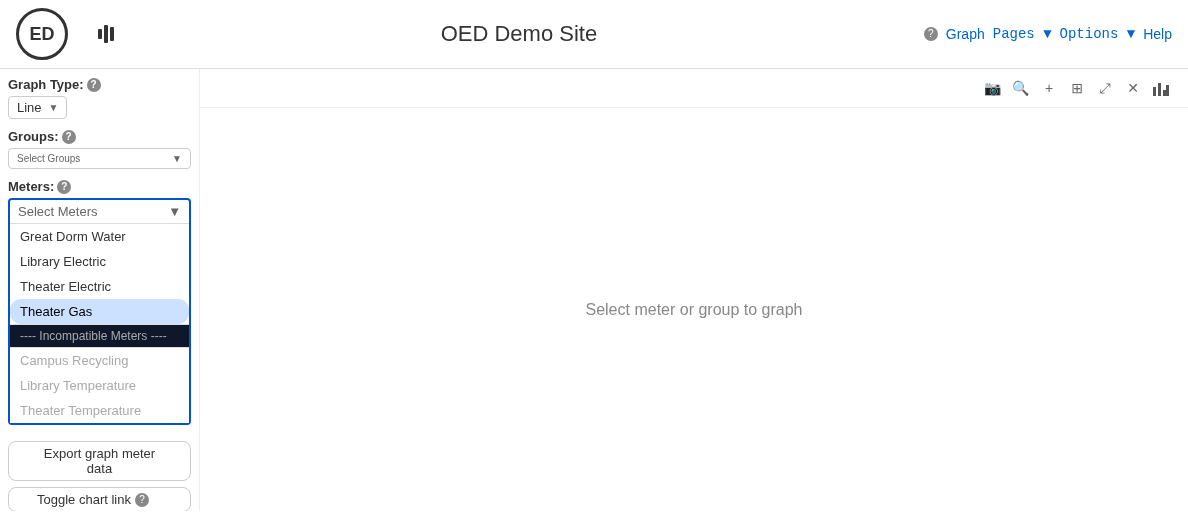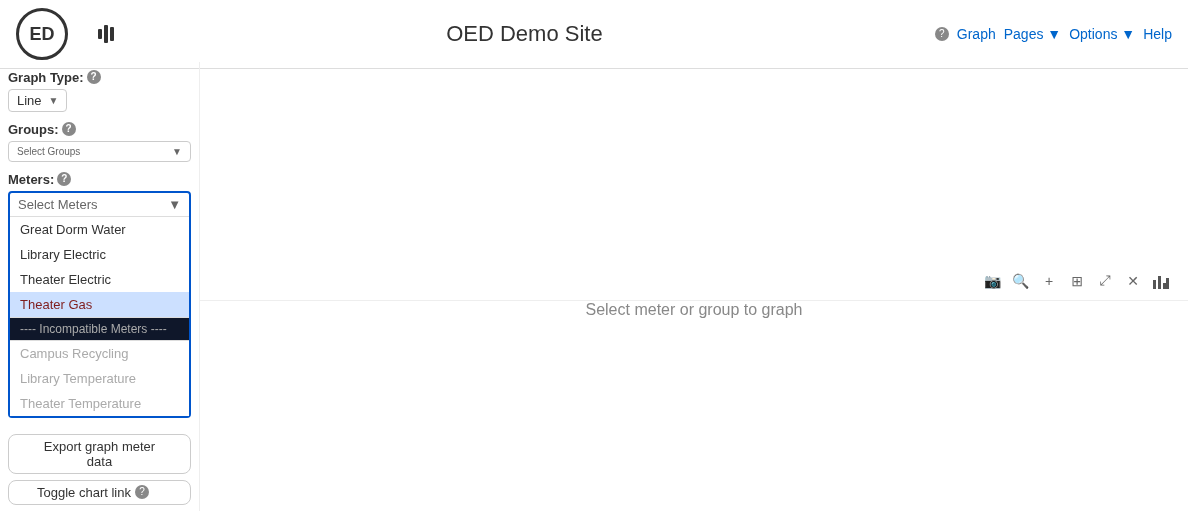--- a/index.html
+++ b/index.html
@@ -54,27 +54,27 @@
       font-size: 14px;
     }
     .nav-link {
       color: #0066cc;
       cursor: pointer;
       text-decoration: none;
     }
     .nav-dropdown {
       color: #0066cc;
       cursor: pointer;
+      font-family: Liberation Mono, monospace;
     }
 
     
     .main-layout {
       display: flex;
       height: calc(514px - 72px);
-      align-items: center;
     }
     .sidebar {
       width: 200px;
       min-width: 200px;
       padding: 8px;
       border-right: 1px solid #eee;
       overflow: visible;
       position: relative;
     }
 
@@ -167,21 +167,22 @@
     }
     .dropdown-item {
       padding: 5px 10px;
       font-size: 13px;
       cursor: pointer;
       color: #333;
       white-space: nowrap;
     }
     .dropdown-item.selected {
       background: #cce0ff;
-      color: #7f1d1d;
+      color: #000000;
+      border-radius: 11px;
     }
     .dropdown-divider {
       padding: 4px 10px;
       font-size: 12px;
       color: #aaa;
       border-top: 1px solid #ddd;
       border-bottom: 1px solid #ddd;
       background: #0f172a;
       cursor: default;
     }

